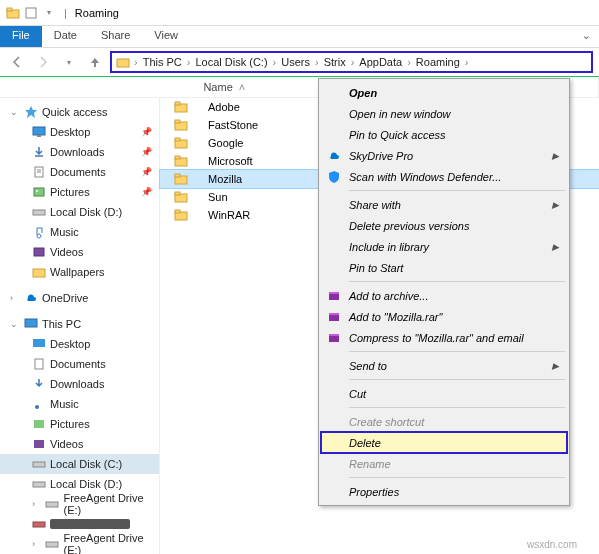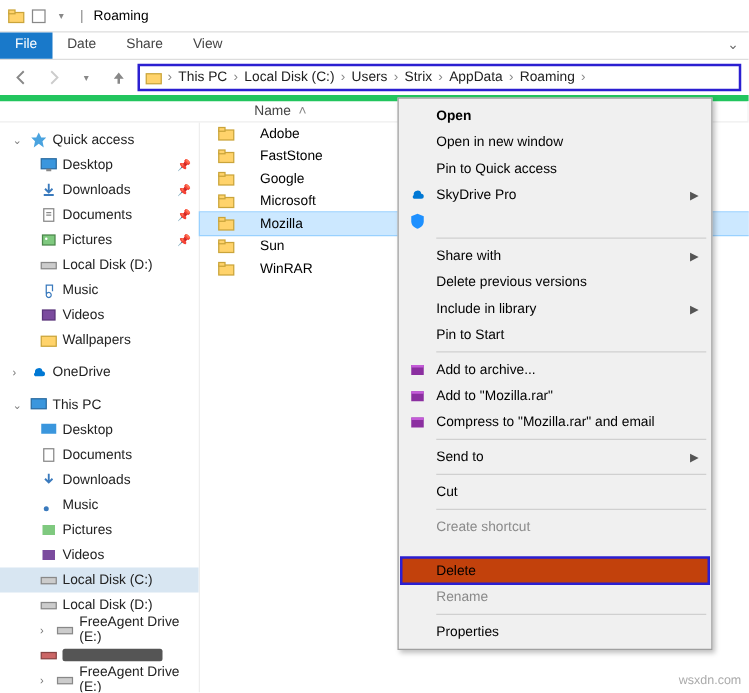--- a/index.html
+++ b/index.html
@@ -15,21 +15,21 @@
   .ribbon-tabs .tab { padding: 3px 12px; color: #444; }
   .ribbon-tabs .expand { margin-left: auto; padding: 3px 8px; color: #666; }
 
   .addrbar { display: flex; align-items: center; height: 28px; padding: 3px 6px; gap: 4px; }
   .navbtn { width: 22px; height: 22px; display: flex; align-items: center; justify-content: center; color: #888; border-radius: 2px; }
   .breadcrumb { flex: 1; display: flex; align-items: center; height: 22px; border: 2px solid #2b1fd1; padding: 0 4px; background: #fff; }
   .breadcrumb .bicon { width: 14px; height: 14px; margin-right: 2px; }
   .breadcrumb .crumb { padding: 0 3px; color: #222; }
   .breadcrumb .csep { color: #888; padding: 0 2px; }
 
-  .columns { display: flex; height: 22px; border-top: 5px solid #22c55e; border-bottom: 1px solid #eee; color: #444; padding-left: 36px; }
+  .columns { display: flex; height: 22px; border-top: 1px solid #22c55e; border-bottom: 1px solid #eee; color: #444; padding-left: 36px; }
   .nav-spacer { width: 160px; }
   .col { padding: 3px 8px; border-right: 1px solid #f0f0f0; }
   .col.name { width: 168px; padding-left: 14px; display:flex; align-items:center; gap:6px;}
   .col.date { width: 116px; }
   .col.type { width: 80px; }
   .col.size { width: 60px; }
 
   .main { display: flex; height: calc(554px - 26px - 22px - 28px - 22px); }
   .navpane { width: 160px; border-right: 1px solid #eee; overflow: hidden; padding-top: 4px; }
   .nav-item { display: flex; align-items: center; height: 20px; padding-left: 10px; gap: 4px; color: #222; }
@@ -43,29 +43,29 @@
   .filelist { flex: 1; position: relative; }
   .row { display: flex; align-items: center; height: 18px; }
   .row.sel { background: #cce8ff; outline: 1px solid #99d1ff; }
   .row .c { padding: 0 8px; }
   .row .c.name { width: 168px; display: flex; align-items: center; gap: 20px; padding-left: 14px;}
   .row .c.date { width: 116px; color: #555; }
   .row .c.type { width: 80px; color: #555; }
   .ficon { width: 14px; height: 14px; }
 
   .ctx { position: absolute; top: 78px; left: 318px; width: 252px; background: #f0f0f0; border: 1px solid #a0a0a0; box-shadow: 2px 2px 4px rgba(0,0,0,.25); padding: 3px 2px; z-index: 50;}
-  .ctx .mi { display: flex; align-items: center; height: 21px; padding: 0 4px 0 28px; position: relative; }
+  .ctx .mi { display: flex; align-items: center; height: 21px; padding: 0 4px 0 28px; position: relative; font-style: italic; }
   .ctx .mi.bold { font-weight: 600; }
   .ctx .mi .arrow { margin-left: auto; margin-right: 4px; color: #555; font-size: 9px;}
   .ctx .mi .micon { position: absolute; left: 5px; width: 16px; height: 16px; display:flex; align-items:center; justify-content:center; }
   .ctx .msep { height: 1px; background: #d0d0d0; margin: 3px 2px 3px 28px; }
-  .ctx .mi.hl { outline: 2px solid #2b1fd1; outline-offset: -1px; background:#c2410c;margin-top:14px; }
+  .ctx .mi.hl { outline: 2px solid #2b1fd1; outline-offset: -1px; background:#fef9c3; }
   .ctx .mi.dis { color: #8a8a8a; }
   
-  .watermark { position: absolute; bottom: 4px; right: 6px; font-size: 10px; color: #aaa; z-index:60;}
+  .watermark { position: absolute; bottom: 4px; right: 22px; font-size: 10px; color: #aaa; z-index:60;}
   .character { position: absolute; left: 200px; top: 230px; width: 120px; height: 120px; z-index: 1; opacity: .9;}
 
   svg { display: block; }
 </style>
 </head>
 <body>
 
 <div class="titlebar">
   <span class="ticon">
       <svg width="14" height="14">
@@ -461,20 +461,21 @@
       </span>
       <span>SkyDrive Pro</span>
       <span class="arrow">▶</span>
     </div>
   <div class="mi">
       <span class="micon">
         <svg width="14" height="14">
           <path d="M7 1l5 2v4c0 3-2 5-5 6-3-1-5-3-5-6V3z" fill="#1e90ff"></path>
         </svg>
       </span>
+      <span>Scan with Windows Defender...</span>
     </div>
   <div class="msep"></div>
   <div class="mi">
       <span>Share with</span>
       <span class="arrow">▶</span>
     </div>
   <div class="mi">
       <span>Delete previous versions</span>
     </div>
   <div class="mi">

